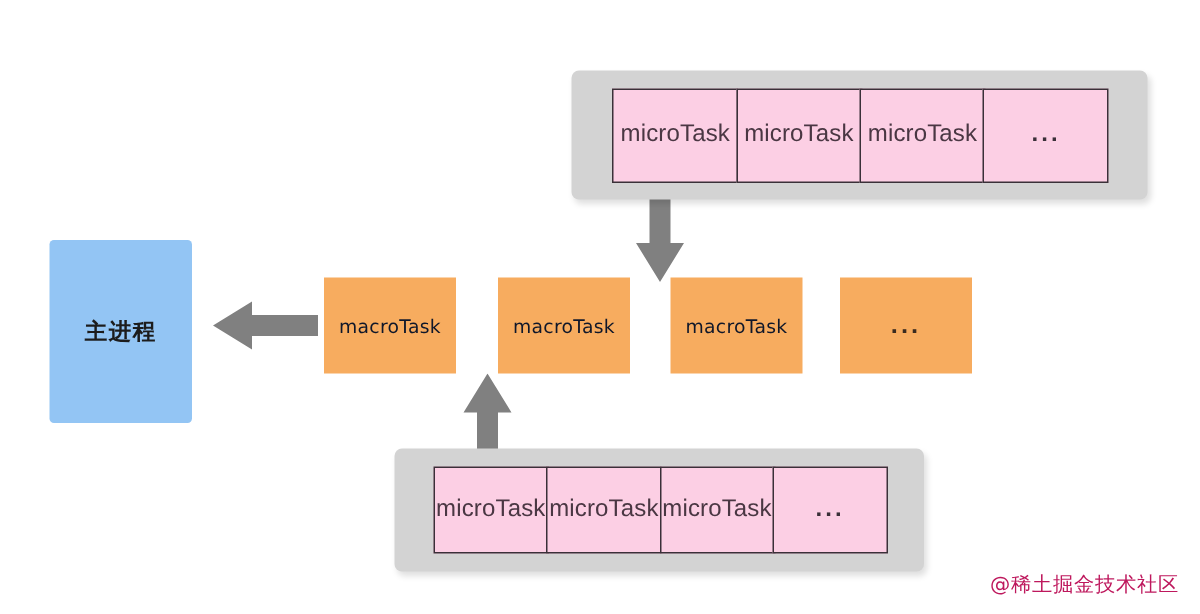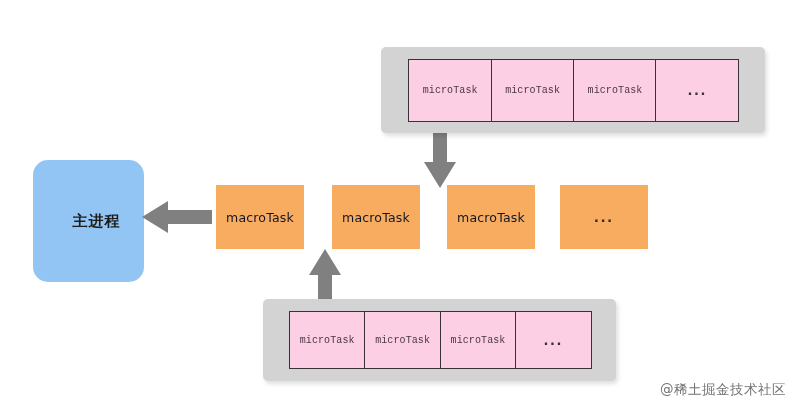--- a/index.html
+++ b/index.html
@@ -19,25 +19,24 @@
   }
 
   
   .main-process {
     position: absolute;
     left: 33px;
     top: 160px;
     width: 95px;
     height: 122px;
     background: #93c5f4;
-    border-radius: 15px;
+    border-radius: 3px;
     display: flex;
     align-items: center;
     justify-content: center;
-    padding-left: 16px;
   }
   .main-process .label {
     font-family: "DejaVu Sans", sans-serif;
     font-size: 15px;
     font-weight: bold;
     color: #1c1c1c;
     letter-spacing: 1px;
   }
 
   
@@ -107,22 +106,22 @@
   }
   .queue.top .micro-box {
     width: 84px;
     height: 63px;
   }
   .queue.bottom .micro-box {
     width: 77px;
     height: 58px;
   }
   .micro-box .label {
-    font-family: Liberation Mono, monospace;
-    font-size: 10px;
+    font-family: Liberation Sans, sans-serif;
+    font-size: 16px;
     color: #4a3743;
     letter-spacing: .1px;
   }
   .micro-box .dots {
     font-size: 16px;
     font-weight: bold;
     letter-spacing: 2px;
     color: #3a3038;
     line-height: 6px;
   }
@@ -135,21 +134,21 @@
   .arrow.down-arrow  { left: 423px; top: 132px; }
   .arrow.up-arrow    { left: 308px; top: 249px; }
 
   
   .watermark {
     position: absolute;
     right: 14px;
     bottom: 10px;
     font-family: "DejaVu Sans", sans-serif;
     font-size: 13.5px;
-    color: #737373;
+    color: #be185d;
     letter-spacing: .5px;
     white-space: nowrap;
   }
 </style>
 </head>
 <body>
 
 <div id="stage">
 
   <div class="main-process">

